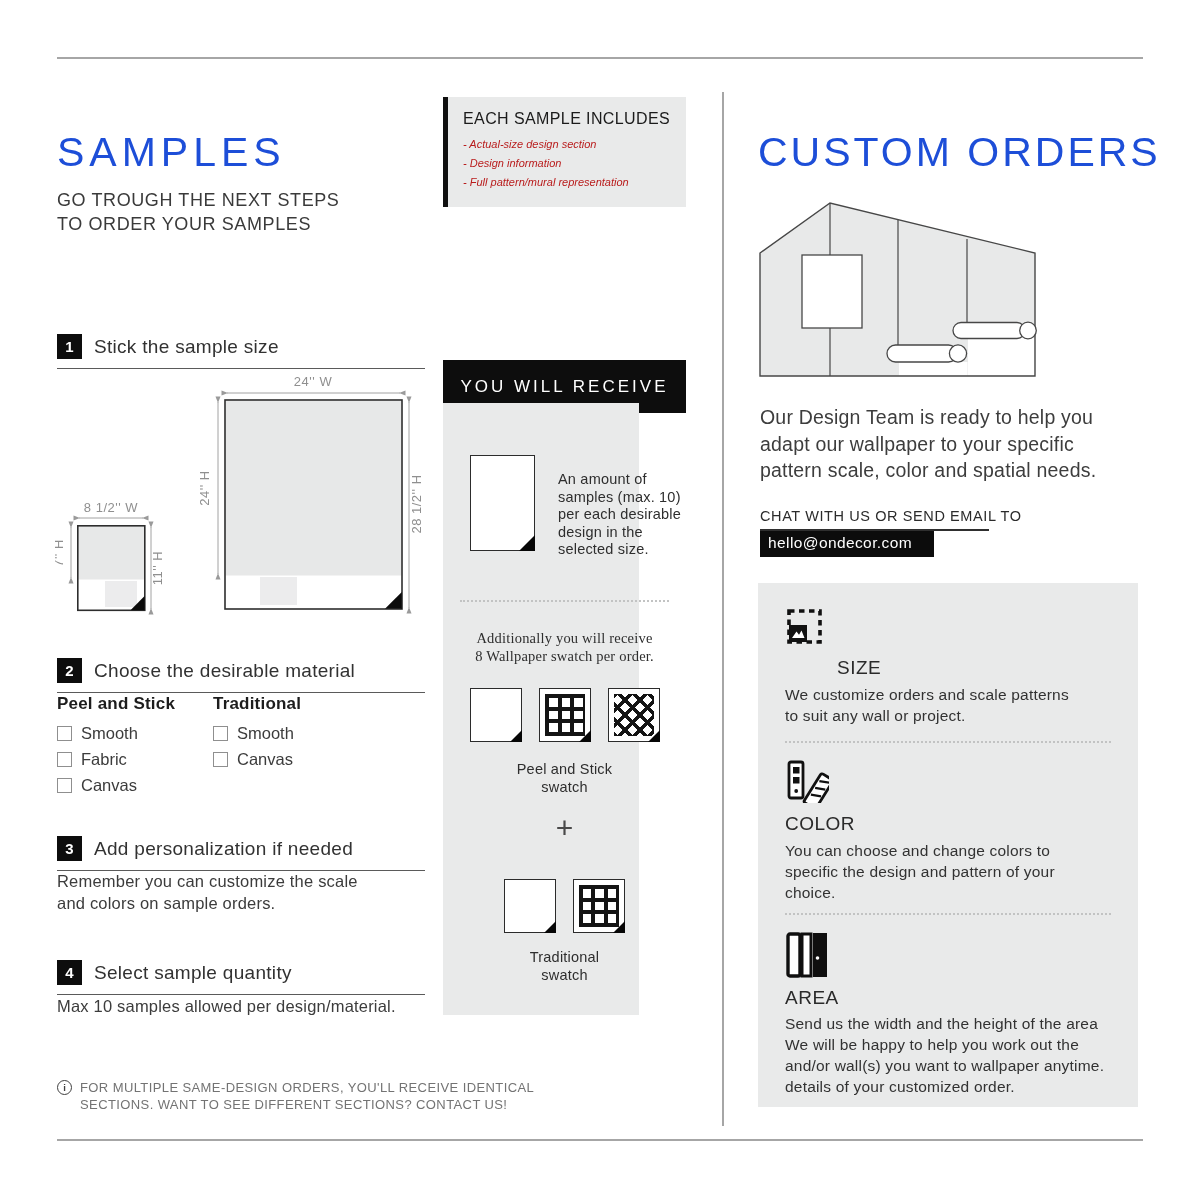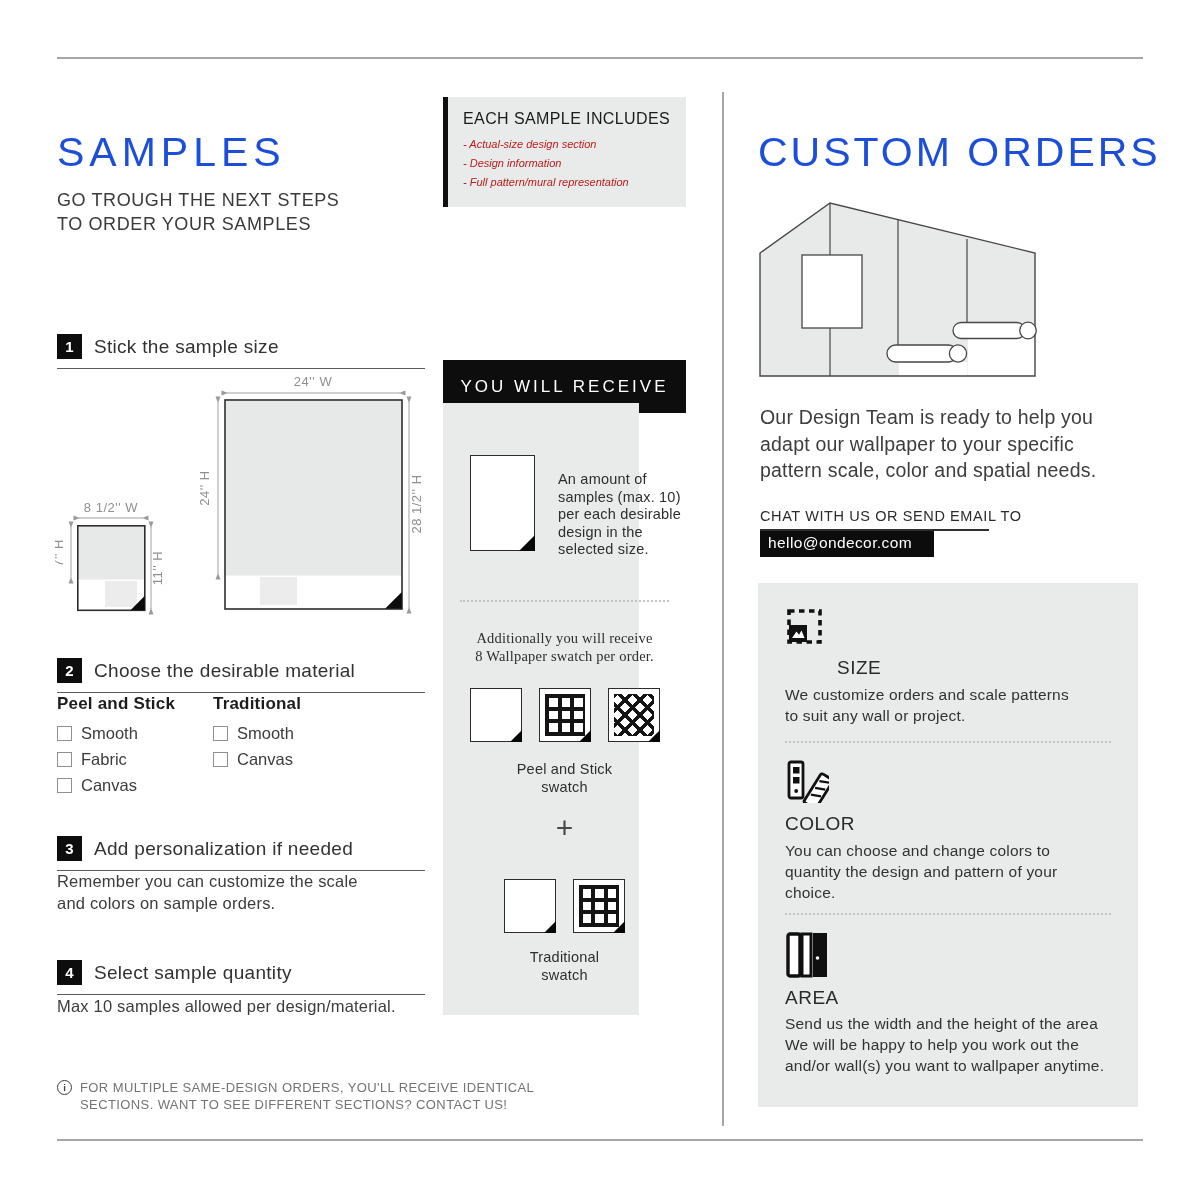--- a/index.html
+++ b/index.html
@@ -287,32 +287,33 @@
       <rect x="8" y="18" width="6.5" height="6.5" fill="#111"></rect>
       <circle cx="11.2" cy="32" r="1.9" fill="#111"></circle>
       <g transform="rotate(32 12 40)">
         <rect x="19" y="5" width="14" height="34" rx="2" fill="#fff" stroke="#111" stroke-width="2.8"></rect>
         <path d="M21.5 13 l9.5 -4 M21.5 21 l9.5 -4 M21.5 29 l9.5 -4" stroke="#111" stroke-width="2.2" fill="none"></path>
       </g>
     </svg>
     <div class="abs sec-head" style="left:27px;top:230px;">COLOR</div>
     <div class="abs" style="left:27px;top:257px;">
       <div class="sec-line">You can choose and change colors to</div>
-      <div class="sec-line">quantity the design and pattern of your</div>
+      <div class="sec-line">specific the design and pattern of your</div>
       <div class="sec-line">choice.</div>
     </div>
     <div class="abs dotted" style="left:27px;top:330px;width:326px;"></div>
 
     <svg class="abs" style="left:27px;top:348px;" width="44" height="48" viewBox="0 0 44 48">
       <rect x="3" y="3" width="12" height="42" rx="2" fill="#fff" stroke="#0f0f0f" stroke-width="3.4"></rect>
       <rect x="17" y="3" width="9" height="42" fill="#fff" stroke="#0f0f0f" stroke-width="3"></rect>
       <rect x="28" y="2" width="14" height="44" fill="#0f0f0f"></rect>
       <circle cx="32.5" cy="27" r="1.8" fill="#fff"></circle>
     </svg>
     <div class="abs sec-head" style="left:27px;top:404px;">AREA</div>
     <div class="abs" style="left:27px;top:430px;">
       <div class="sec-line">Send us the width and the height of the area</div>
       <div class="sec-line">We will be happy to help you work out the</div>
       <div class="sec-line">and/or wall(s) you want to wallpaper anytime.</div>
+      <div class="sec-line">details of your customized order.</div>
     </div>
   </div>
 
 </div>
 
 </body></html>

